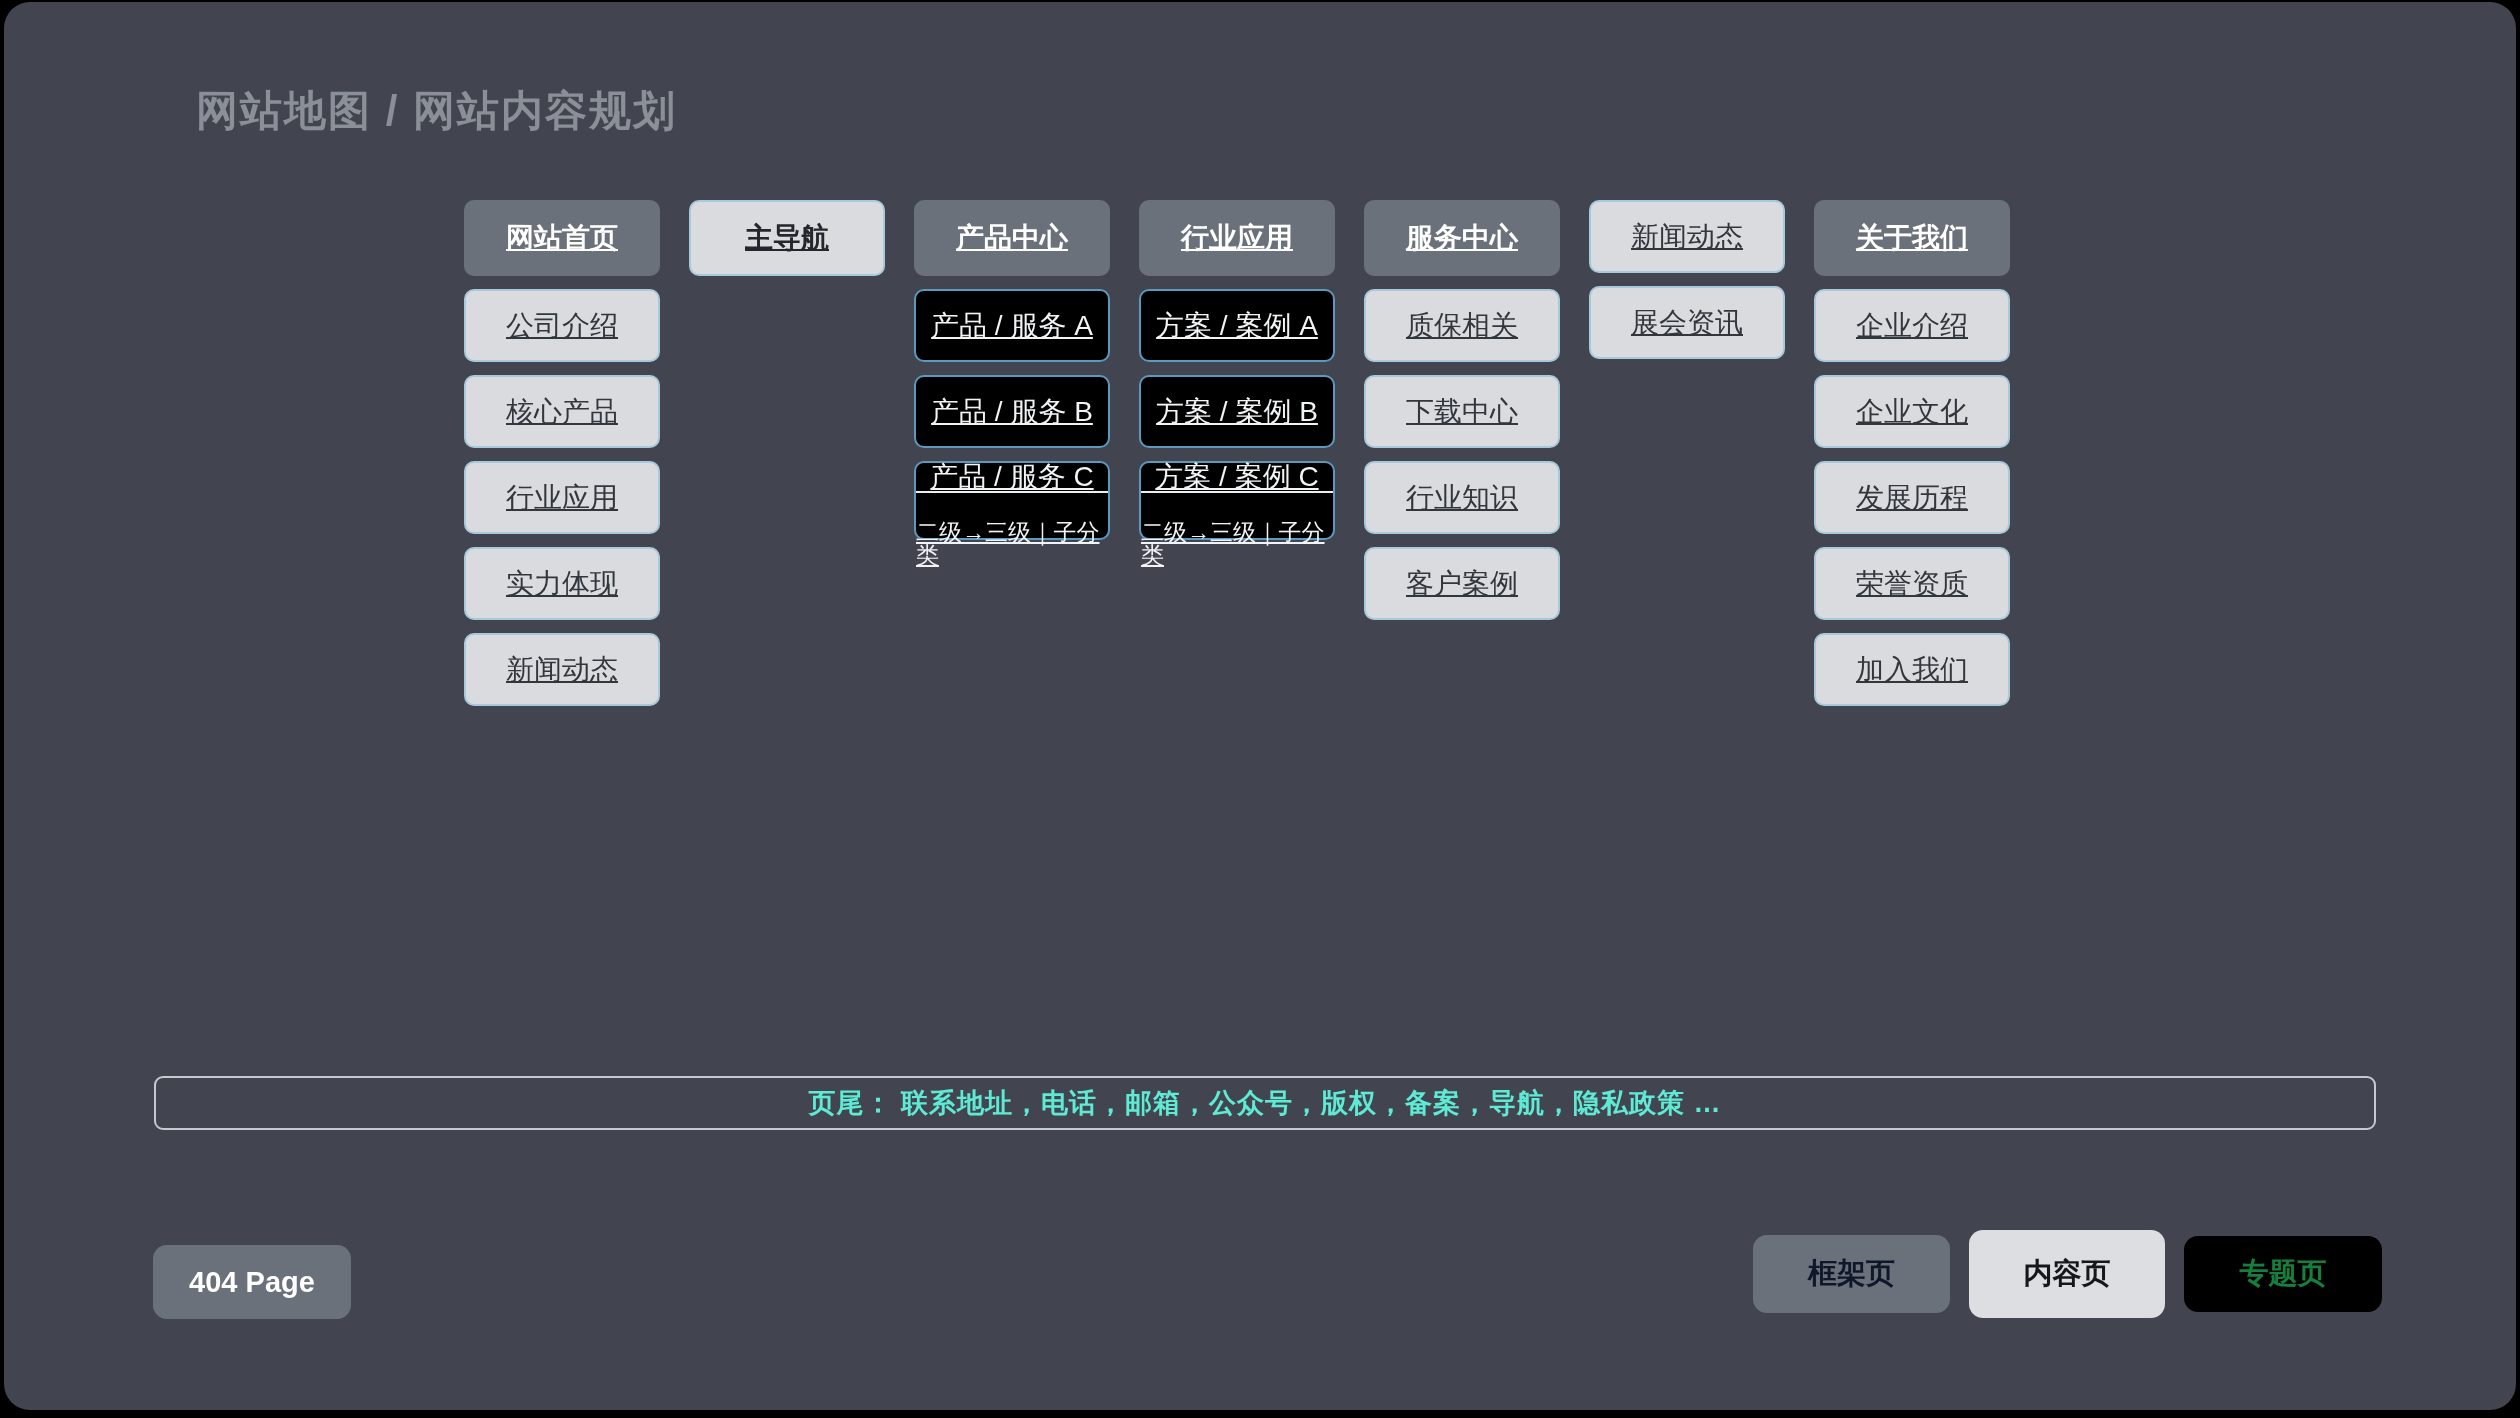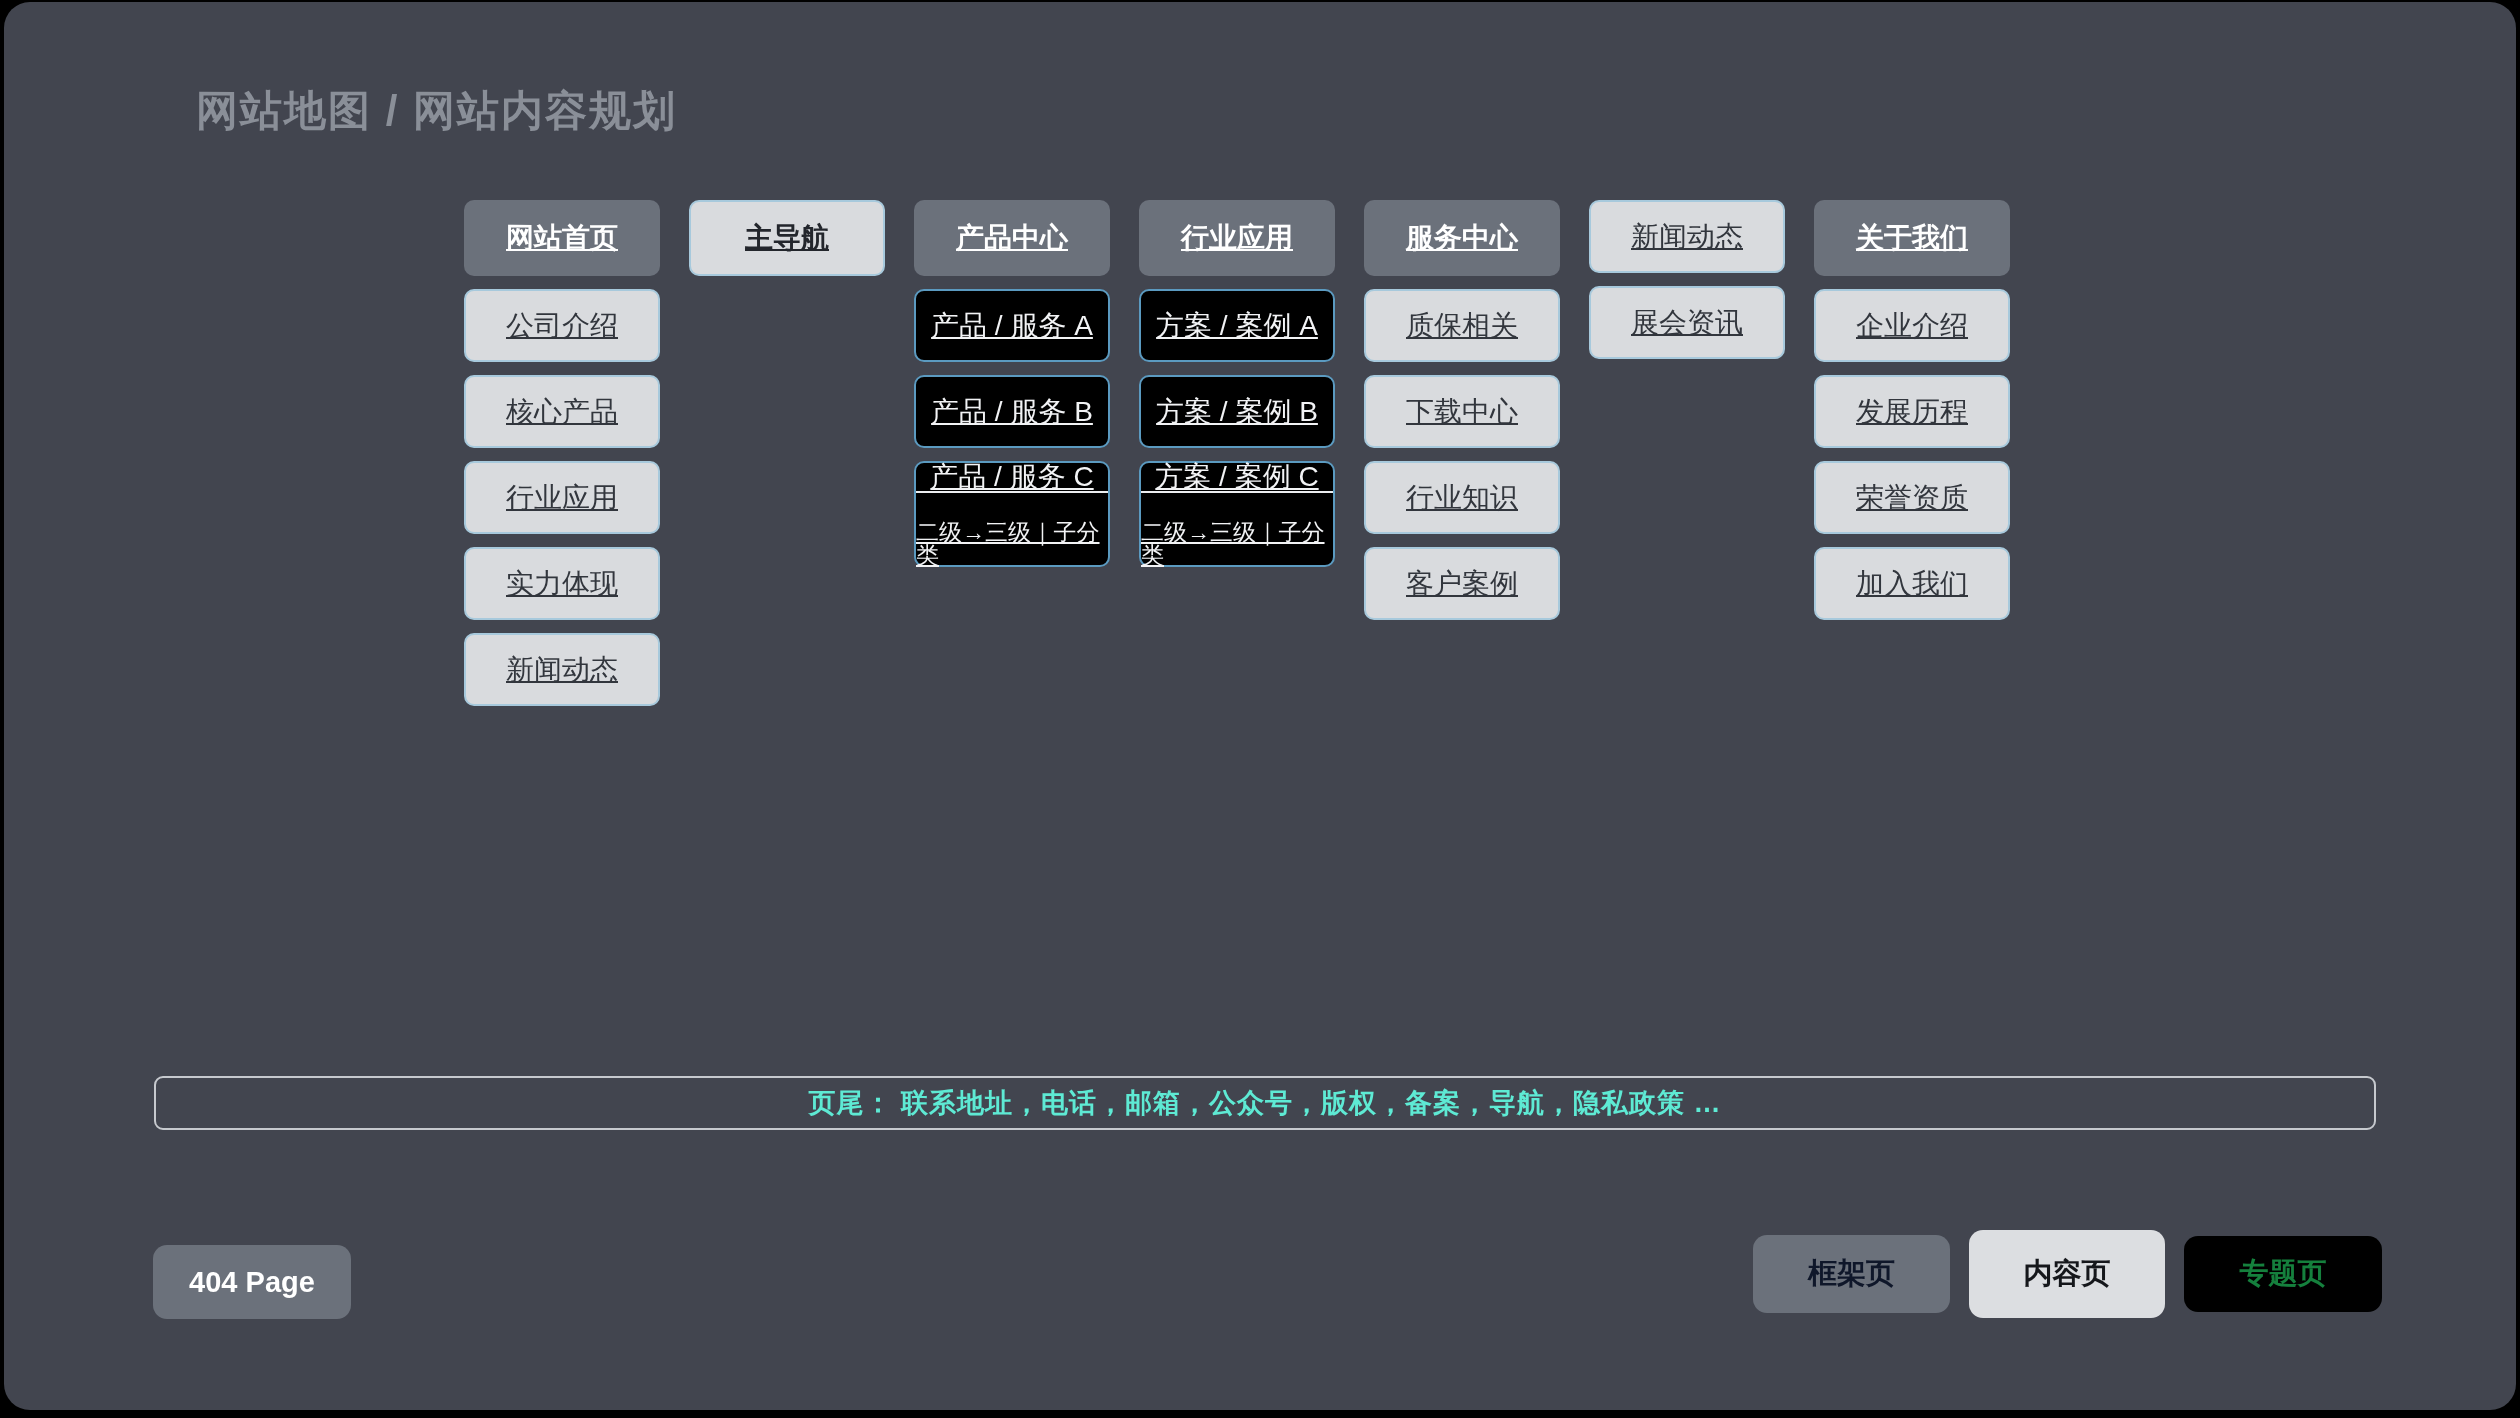--- a/index.html
+++ b/index.html
@@ -12,21 +12,21 @@
   .columns{position:absolute;left:460px;top:198px;display:flex;gap:29px;}
   .column{display:flex;flex-direction:column;gap:13px;width:196px;}
   .box{box-sizing:border-box;border-radius:10px;display:flex;align-items:center;justify-content:center;
        font-size:28px;line-height:1;text-align:left;text-decoration:underline;}
   .box.header{height:76px;font-weight:700;}
   .box.item{height:73px;}
   .box.gray{background:#6b717b;color:#ffffff;border:none;}
   .box.light{background:#d9dbde;color:#32363d;border:2px solid #a7c9dc;}
   .box.black{background:#000000;color:#f2f3f5;border:2px solid #5b9ac0;}
   .box.header.light{font-weight:700;color:#23262c;}
-  .box.has-sub{height:106px;flex-direction:column;align-items:stretch;justify-content:flex-start;padding:0;gap:28px;}
+  .box.has-sub{height:79px;flex-direction:column;align-items:stretch;justify-content:flex-start;padding:0;gap:28px;}
   .box.has-sub .main-label{height:57px;display:flex;align-items:center;justify-content:center;
        border-bottom:2px solid #eceef0;}
   .box.has-sub .sub-label{flex:1;display:flex;align-items:center;justify-content:center;font-size:23px;}
   
   .footer-bar{position:absolute;left:150px;top:1074px;width:2222px;height:54px;box-sizing:border-box;
        border:2px solid #c6c9ce;border-radius:9px;display:flex;align-items:center;justify-content:center;
        color:#5eead4;font-weight:700;font-size:27px;letter-spacing:1px;}
   
   .btn{box-sizing:border-box;border-radius:14px;display:flex;align-items:center;justify-content:center;
        font-weight:700;font-size:29px;}
@@ -80,20 +80,21 @@
           <div class="box item light">行业知识</div>
           <div class="box item light">客户案例</div>
         </div>
         <div class="column">
           <div class="box item light">新闻动态</div>
           <div class="box item light">展会资讯</div>
         </div>
         <div class="column">
           <div class="box header gray">关于我们</div>
           <div class="box item light">企业介绍</div>
+          <div class="box item light">企业文化</div>
           <div class="box item light">发展历程</div>
           <div class="box item light">荣誉资质</div>
           <div class="box item light">加入我们</div>
         </div>
       </div>
 
     <div class="footer-bar">
       <span>页尾： 联系地址，电话，邮箱，公众号，版权，备案，导航，隐私政策 …</span>
     </div>
 

